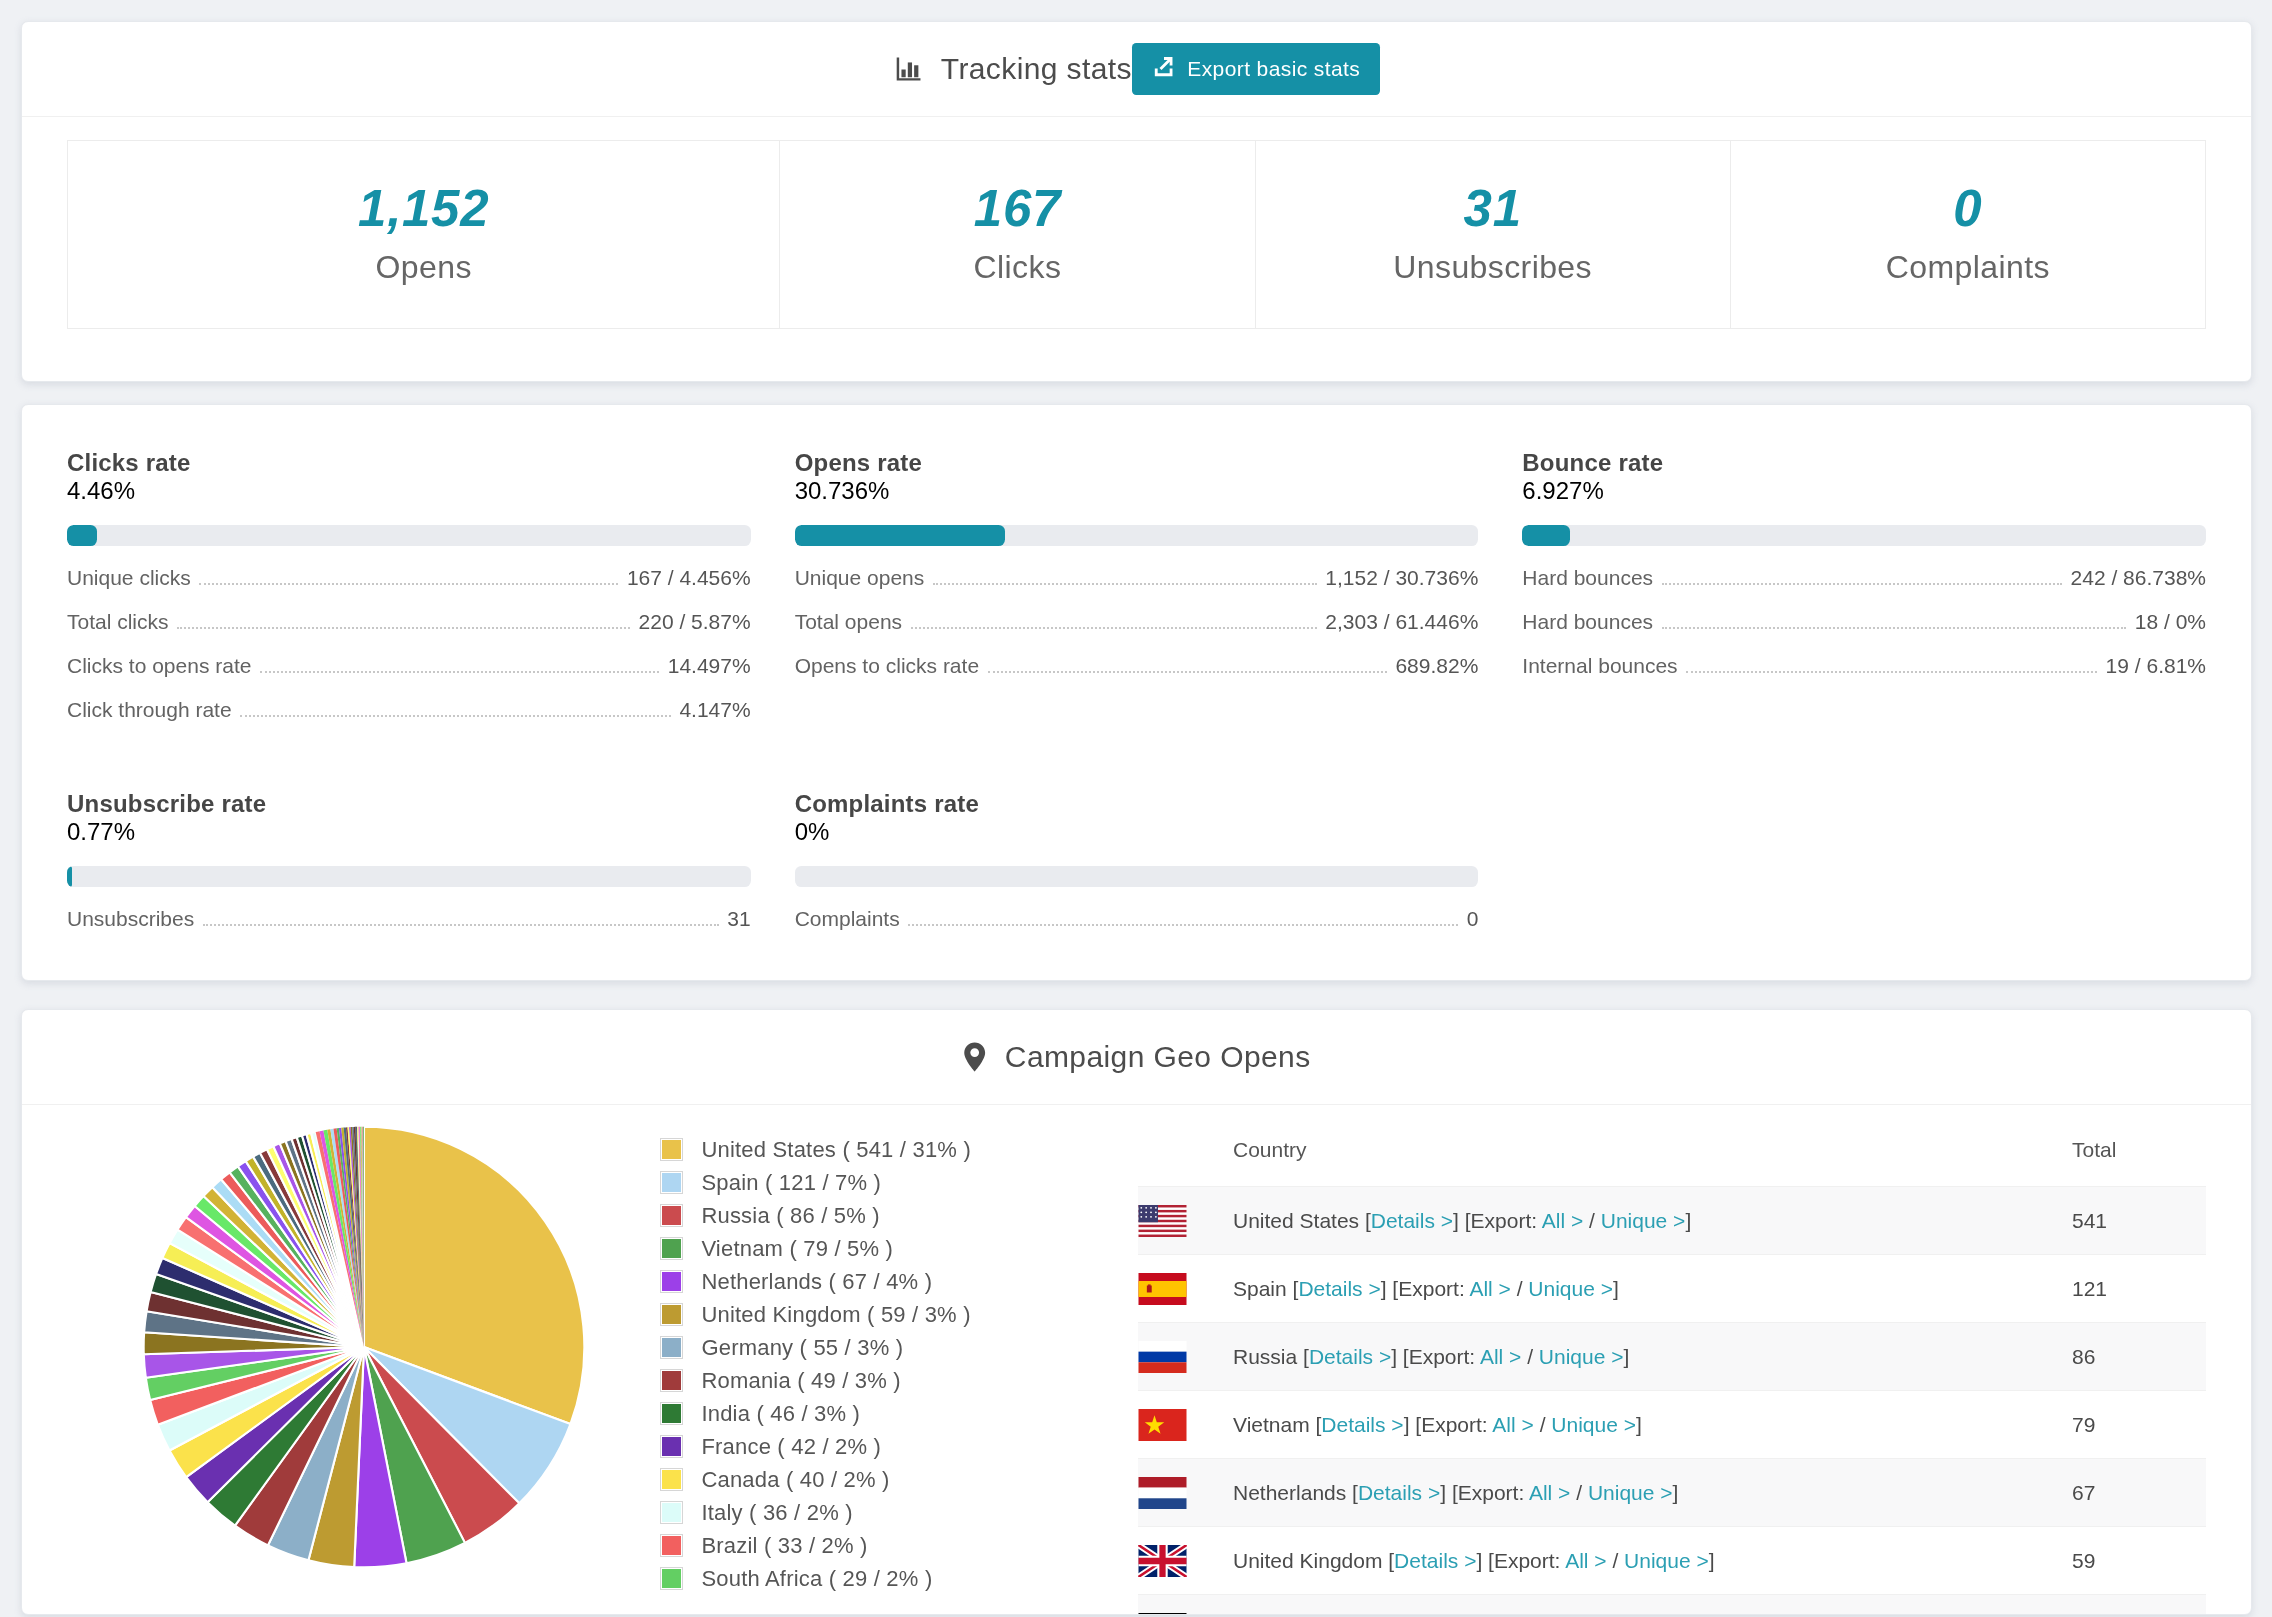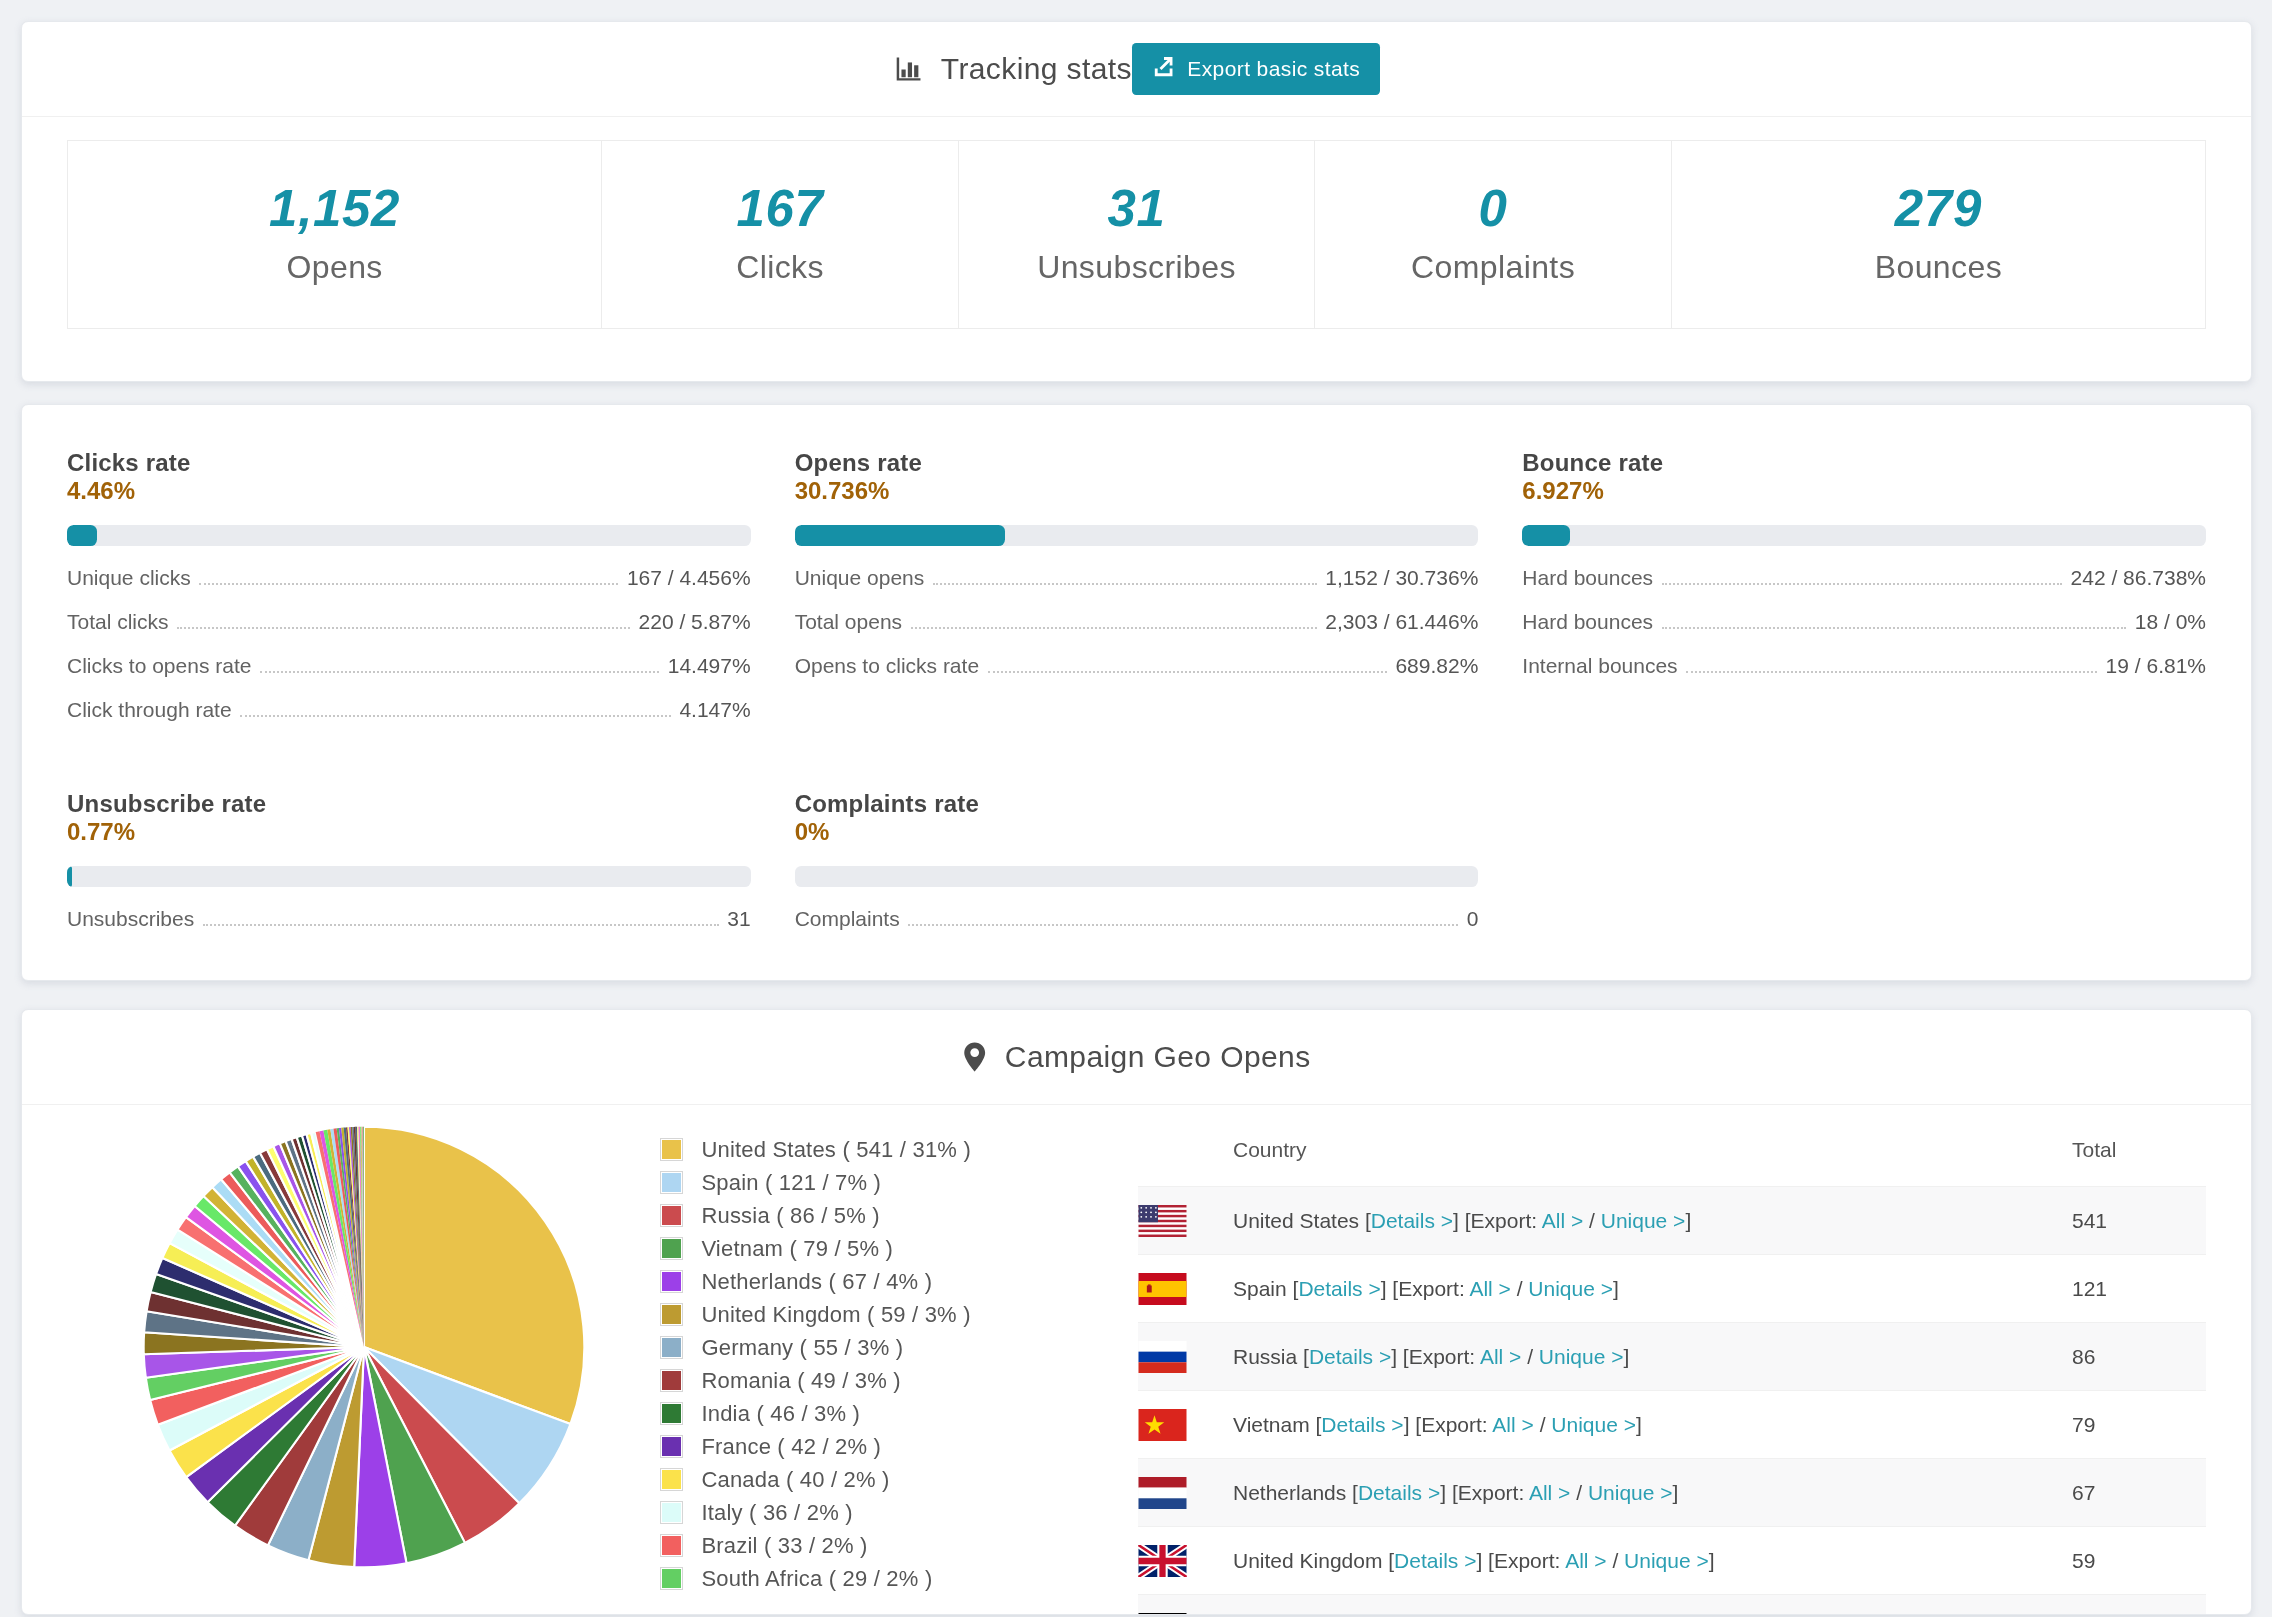--- a/index.html
+++ b/index.html
@@ -43,21 +43,21 @@
   .stat-box { flex:1; text-align:center; padding:38px 0 42px; border-left:0.7px solid #ececec; }
   .stat-box:first-child { border-left:none; }
   .stat-box.wide { flex:1.5; }
   .stat-value { display:block; font-size:51px; font-weight:700; color:var(--accent); letter-spacing:0.7px;font-style:italic; }
   .stat-label { display:block; font-size:32px; color:#666; margin-top:11.3px; letter-spacing:0.4px; }
   
   #rates-card { margin-top:22.6px; padding:44px 45px 49px; }
   #rates-grid { display:grid; grid-template-columns:repeat(3,1fr); column-gap:44px; row-gap:68px; }
   .rate-head { display:flex; align-items:baseline; justify-content:space-between;flex-direction:column; }
   .rate-title { font-size:24px; font-weight:700; color:#464646; letter-spacing:0.2px; }
-  .rate-value { font-size:24px; font-weight:700; color:#a16207; }
+  .rate-value { font-size:24px; font-weight:400; color:#000000; }
   .bar { height:21px; background:#e9ebef; border-radius:6.4px; margin-top:20px; overflow:hidden; }
   .bar-fill { height:100%; background:var(--accent); border-radius:6.4px; }
   .details { margin-top:11.3px; }
   .drow { display:flex; align-items:flex-end; margin-top:20px; font-size:21px; }
   .dlabel { color:#636363; white-space:nowrap; }
   .leader { flex:1; border-bottom:2.1px dotted #c7c7c7; margin:0 8.5px 5.6px; min-width:21px; }
   .dval { color:#555; white-space:nowrap; }
   
   #geo-card { margin-top:28px; height:606px; overflow:hidden; }
   #geo-content { display:flex; padding:12.7px 45px 0; }
@@ -115,24 +115,20 @@
         <span class="stat-value">167</span>
         <span class="stat-label">Clicks</span>
       </div>
       <div class="stat-box">
         <span class="stat-value">31</span>
         <span class="stat-label">Unsubscribes</span>
       </div>
       <div class="stat-box">
         <span class="stat-value">0</span>
         <span class="stat-label">Complaints</span>
-      </div>
-      <div class="stat-box wide">
-        <span class="stat-value">279</span>
-        <span class="stat-label">Bounces</span>
       </div>
     </div>
 </section>
 
 <section class="card" id="rates-card">
   <div id="rates-grid">
       <article class="rate-block">
         <div class="rate-head">
           <h3 class="rate-title">Clicks rate</h3>
           <span class="rate-value">4.46%</span>

